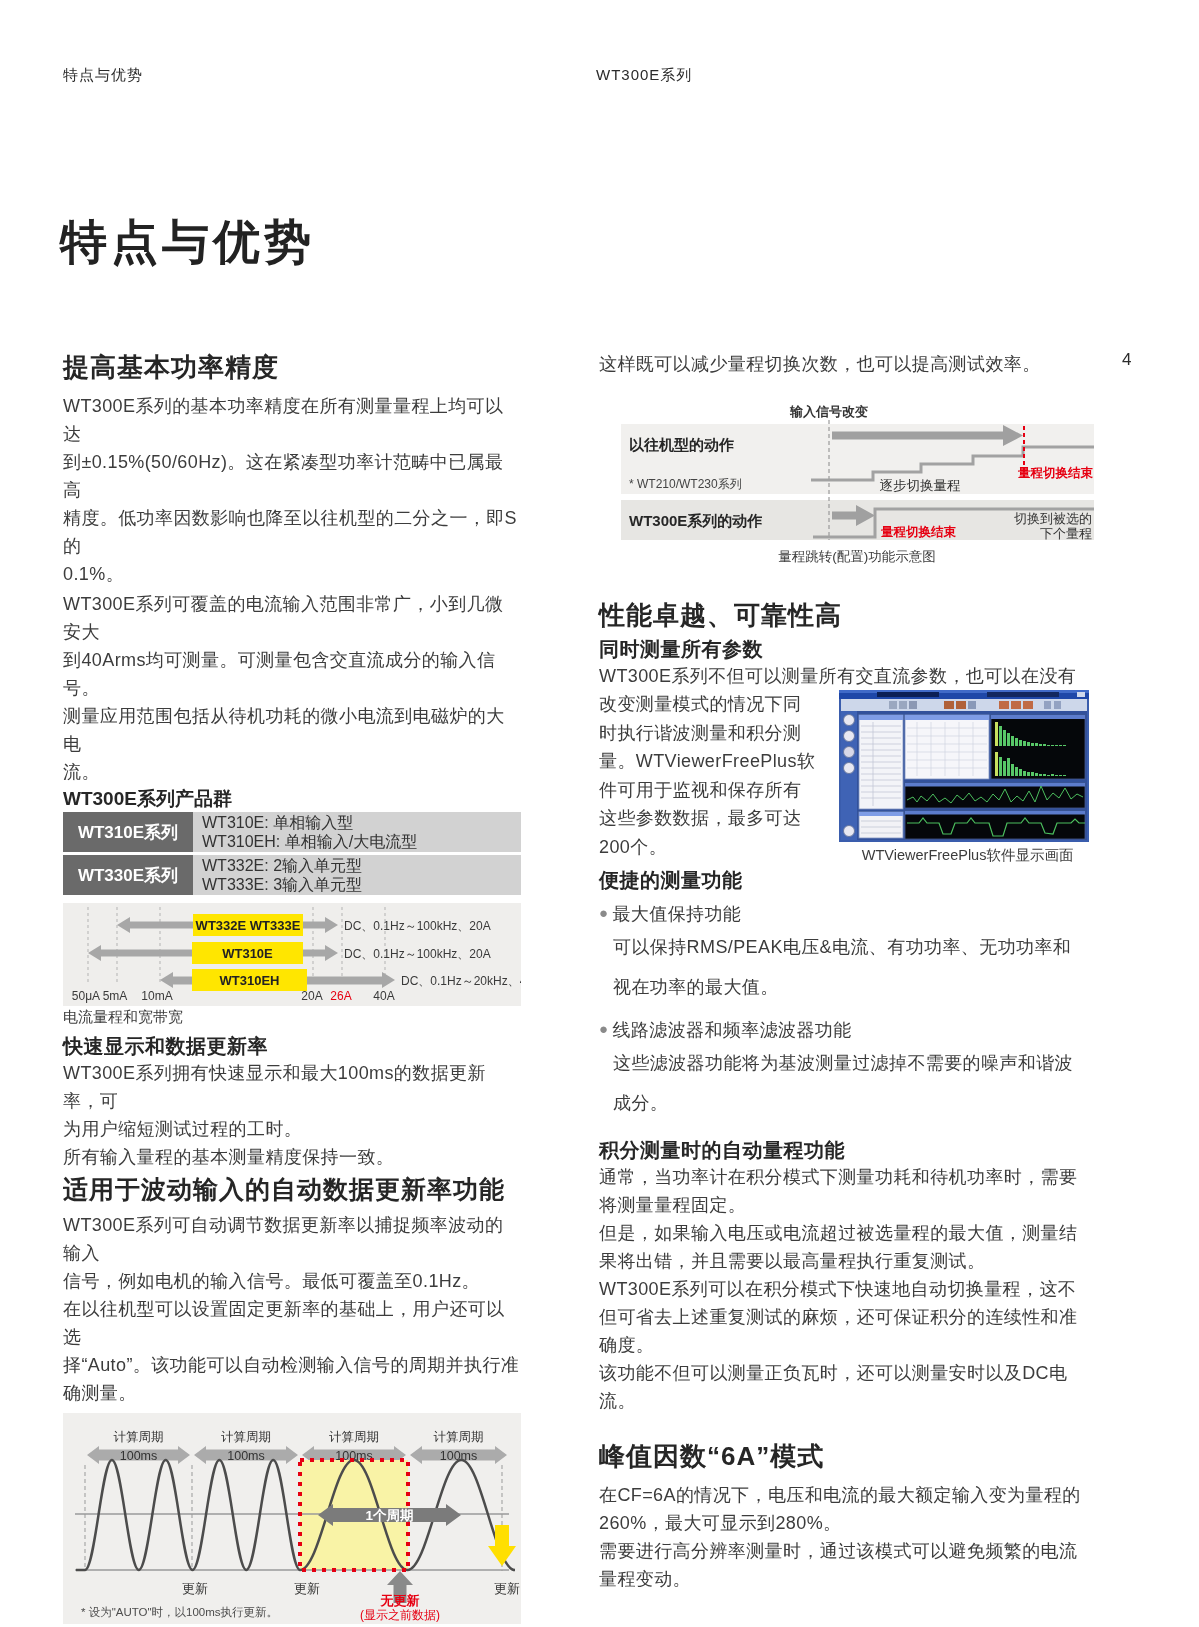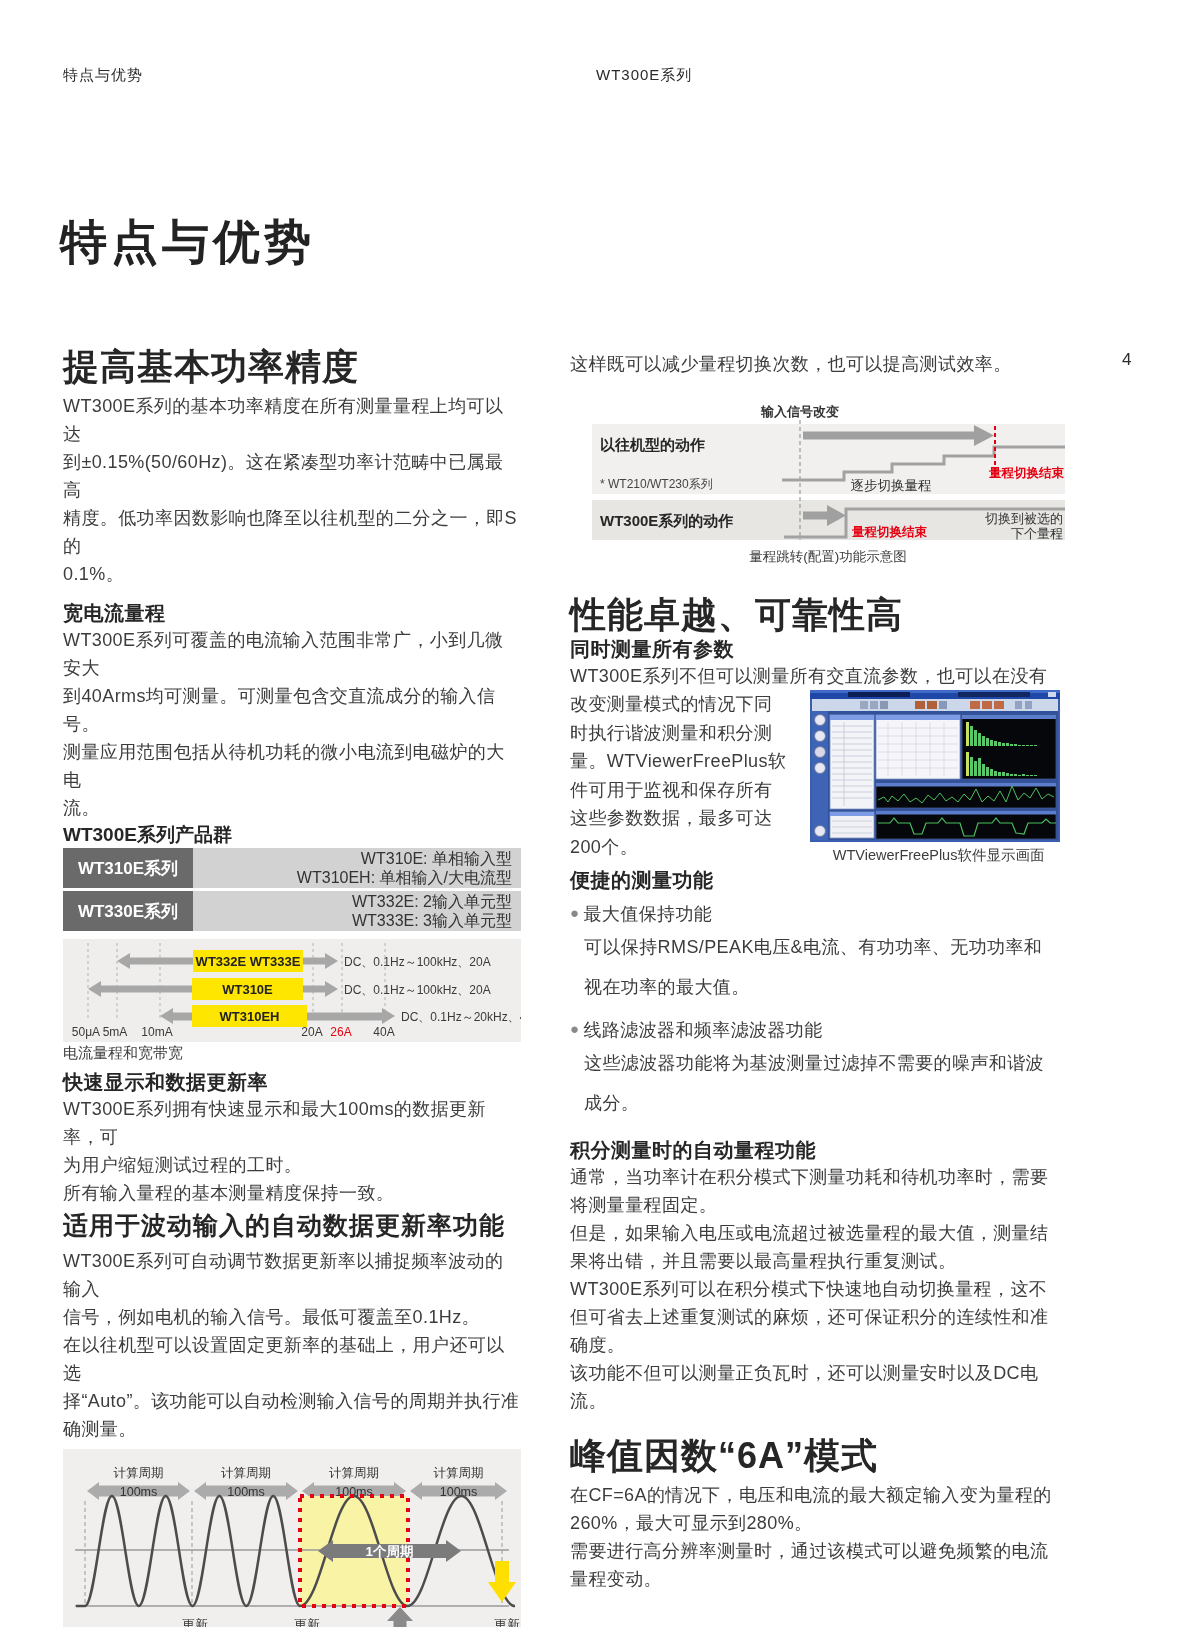--- a/index.html
+++ b/index.html
@@ -5,33 +5,33 @@
   html,body{margin:0;padding:0;background:#ffffff;}
   .page{position:relative;width:1199px;height:1627px;background:#ffffff;overflow:hidden;
         font-family:"Liberation Sans","DejaVu Sans",sans-serif;color:#3a3a3a;}
   .hdr{position:absolute;top:66px;font-size:15px;color:#2b2b2b;letter-spacing:1px;}
   .hdr-left{left:63px;}
   .hdr-center{left:596px;}
   .page-number{position:absolute;left:1122px;top:350px;font-size:17px;color:#2b2b2b;}
   .page-title{position:absolute;left:60px;top:180px;font-size:47px;font-weight:bold;color:#222;letter-spacing:4px;}
   .col{position:absolute;top:350px;}
   .col-left{left:63px;width:458px;}
-  .col-right{left:570px;width:497px;}
-  .h-big{font-size:36px;line-height:34px;font-weight:bold;color:#262626;margin:0;letter-spacing:1px;}
+  .col-right{left:599px;width:497px;}
+  .h-big{font-size:26px;line-height:34px;font-weight:bold;color:#262626;margin:0;letter-spacing:1px;}
   .h-sub{font-size:20px;line-height:22px;font-weight:bold;color:#262626;margin:0;letter-spacing:0.5px;}
   .h-tbl{font-size:19px;line-height:21px;font-weight:bold;color:#262626;margin:0;}
   .body-txt{font-size:18px;line-height:28px;margin:0;color:#3c3c3c;letter-spacing:0.4px;}
   .ml{white-space:pre-line;}
   .mt2{margin-top:2px;}.mt4{margin-top:4px;}.mt6{margin-top:6px;}.mt8{margin-top:8px;}.mt14{margin-top:14px;}.mt16{margin-top:16px;}
   .mt24{margin-top:24px;}.mt26{margin-top:26px;}
   .ptable{display:grid;grid-template-columns:130px 1fr;row-gap:3px;margin-top:3px;width:458px;}
   .ptable .hd{background:#6a6a6a;color:#fff;font-weight:bold;font-size:17px;
               display:flex;align-items:center;justify-content:center;min-height:38px;}
   .ptable .bd{background:#d2d2d2;color:#333;font-size:16px;line-height:19px;
-              display:flex;flex-direction:column;justify-content:center;padding:1px 9px;min-height:38px;text-align:right;}
+              display:flex;flex-direction:column;justify-content:center;padding:1px 9px;min-height:38px;}
   .cap{font-size:15px;color:#3c3c3c;margin:2px 0 0 0;}
   .two-col{display:flex;margin-top:0;}
   .tc-text{width:245px;}
   .tc-img{width:264px;margin-left:2px;}
   .shot-cap{font-size:14.5px;color:#3c3c3c;text-align:center;margin-top:4px;}
   .bullet{margin-top:9px;}
   .bullet .bt{font-size:18px;line-height:26px;color:#3c3c3c;letter-spacing:0.4px;}
   .bullet .bb{font-size:18px;line-height:40px;color:#3c3c3c;margin-left:14px;letter-spacing:0.4px;}
   .bdot{color:#8a8a8a;margin-right:4px;font-size:15px;vertical-align:2px;}
   svg{display:block;}
@@ -48,21 +48,20 @@
   <h1 class="page-title">特点与优势</h1>
 
   <div class="col col-left">
 
     <h2 class="h-big">提高基本功率精度</h2>
     <p class="body-txt ml mt8">WT300E系列的基本功率精度在所有测量量程上均可以达
 到±0.15%(50/60Hz)。这在紧凑型功率计范畴中已属最高
 精度。低功率因数影响也降至以往机型的二分之一，即S的
 0.1%。</p>
 
-    <h3 class="h-sub mt14">宽电流量程</h3>
     <p class="body-txt ml mt2">WT300E系列可覆盖的电流输入范围非常广，小到几微安大
 到40Arms均可测量。可测量包含交直流成分的输入信号。
 测量应用范围包括从待机功耗的微小电流到电磁炉的大电
 流。</p>
 
     <h4 class="h-tbl mt2">WT300E系列产品群</h4>
     <div class="ptable">
       <div class="hd">WT310E系列</div>
       <div class="bd">
         <span>WT310E: 单相输入型</span>

